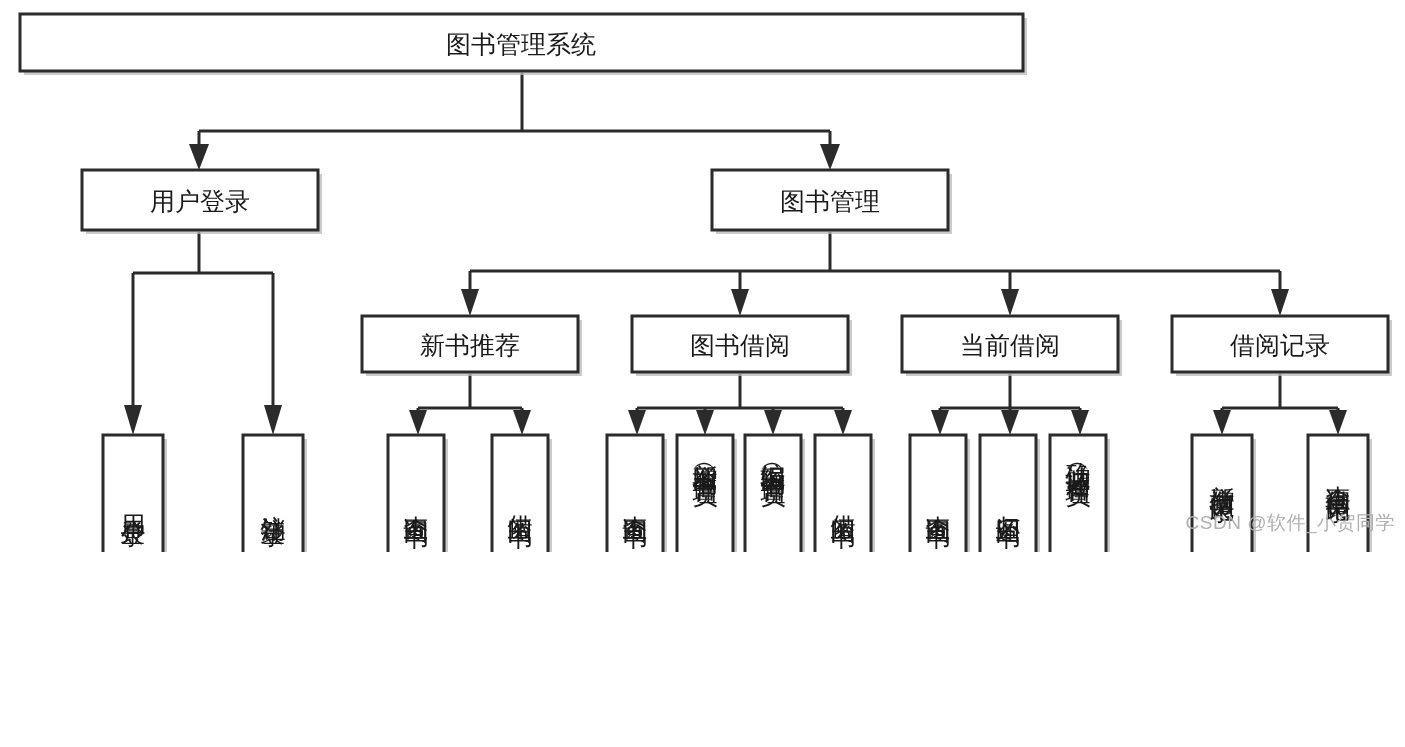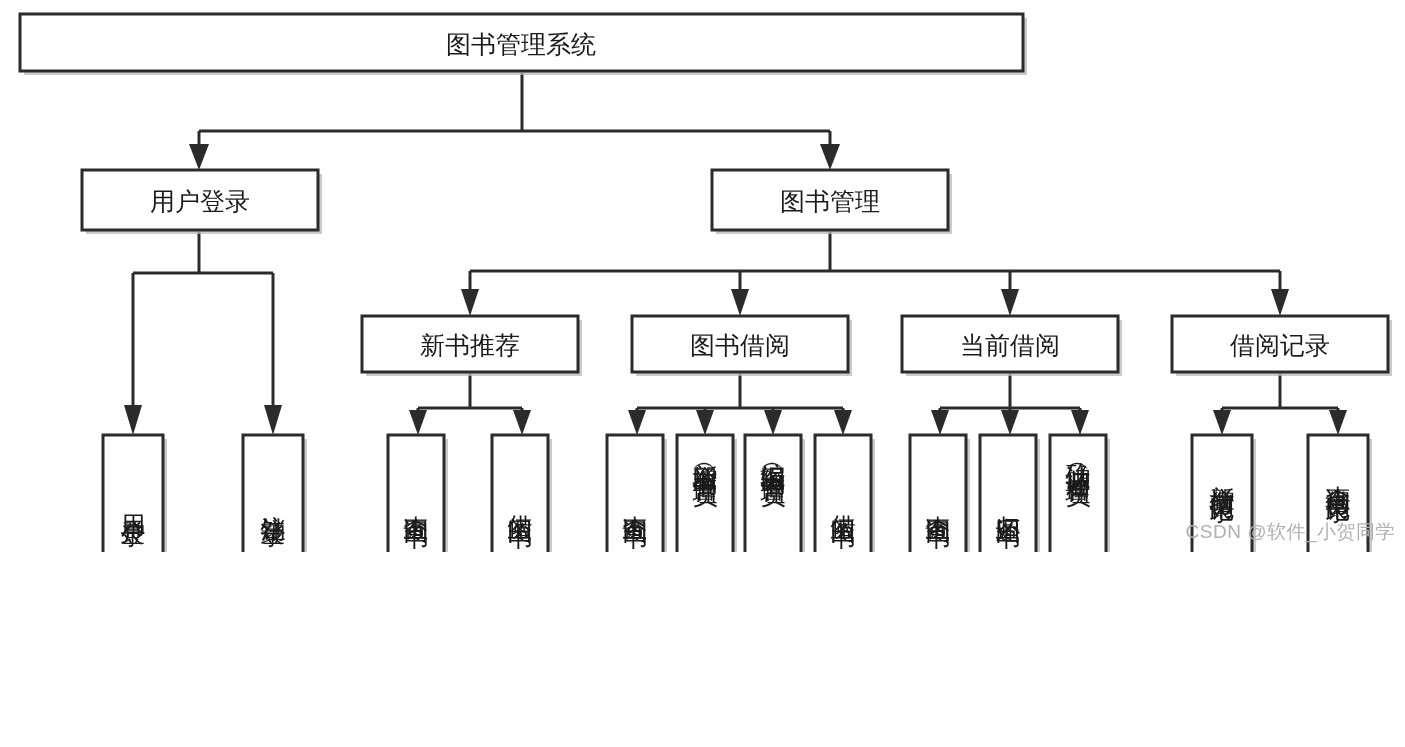--- a/index.html
+++ b/index.html
@@ -66,21 +66,21 @@
     font-family: "Liberation Sans", "DejaVu Sans", sans-serif;
     font-size: 25px;
     line-height: 1.0;
     letter-spacing: 3px;
     color: #1a1a1a;
     white-space: nowrap;
   }
   .watermark {
     position: absolute;
     right: 10px;
-    bottom: 7px;
+    bottom: 16px;
     font-family: "Liberation Sans", "DejaVu Sans", sans-serif;
     font-size: 19px;
     color: #b0b0b0;
     letter-spacing: 0.5px;
     user-select: none;
     white-space: nowrap;
   }
 </style>
 </head>
 <body>

